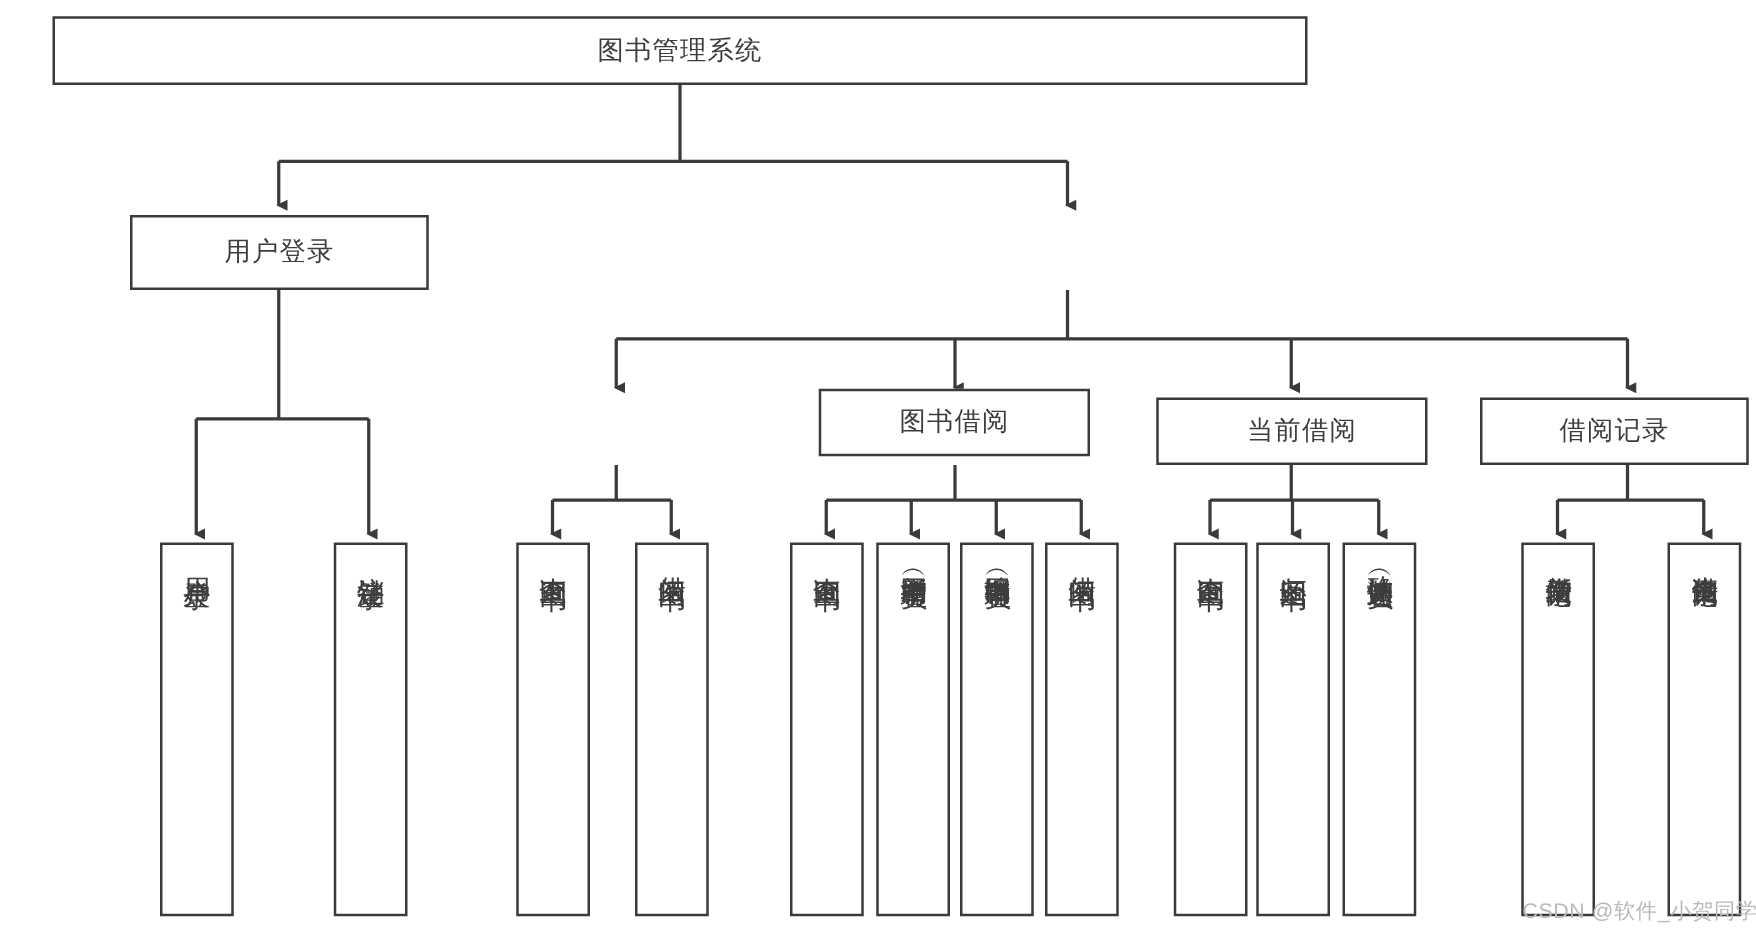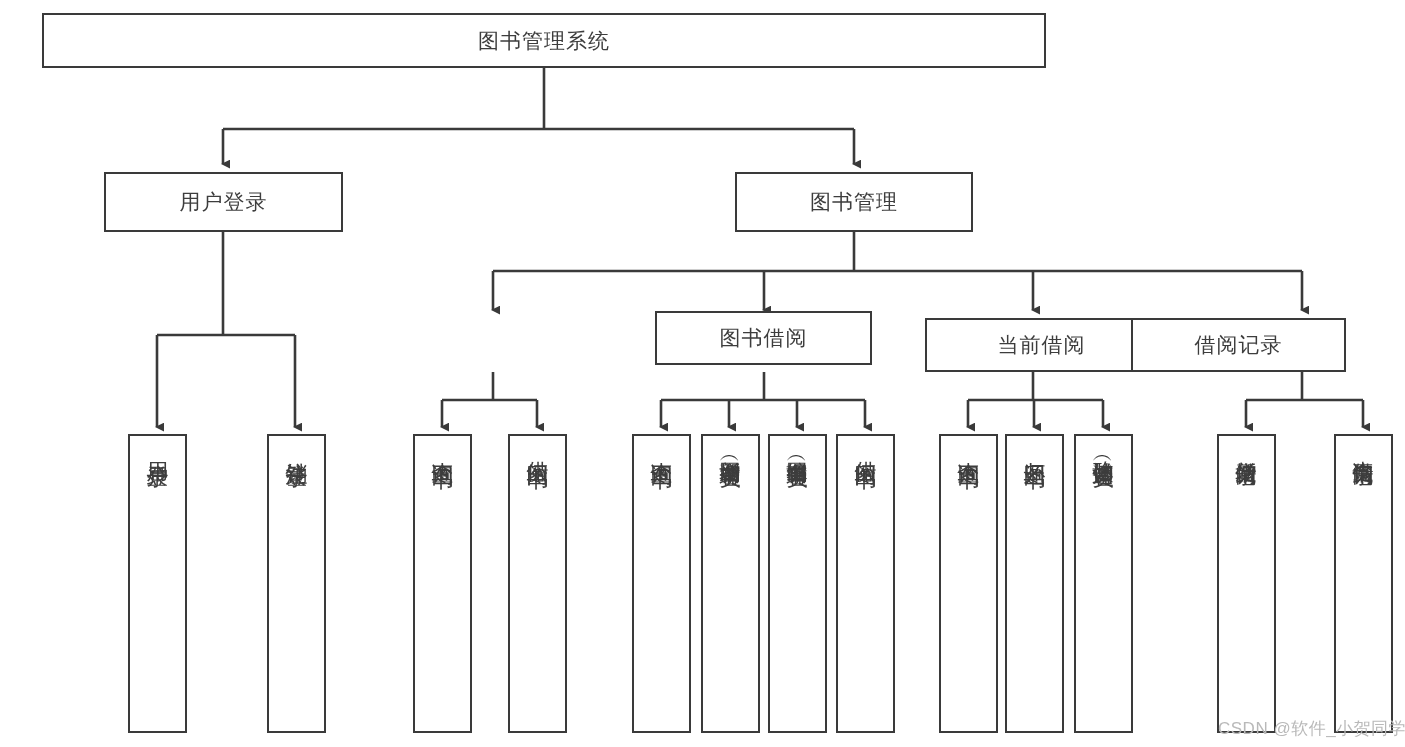--- a/index.html
+++ b/index.html
@@ -130,31 +130,28 @@
     </g>
   </svg>
 
   <div class="node horizontal" style="left:18px; top:13px; width:1004px; height:55px;">
     <span class="node-label">图书管理系统</span>
   </div>
 
   <div class="node horizontal" style="left:80px; top:172px; width:239px; height:60px;">
     <span class="node-label">用户登录</span>
   </div>
-  <div class="node horizontal" style="left:711px; top:172px; width:238px; height:60px;">
-    <span class="node-label">图书管理</span>
-  </div>
 
   <div class="node horizontal" style="left:631px; top:311px; width:217px; height:54px;">
     <span class="node-label">图书借阅</span>
   </div>
   <div class="node horizontal" style="left:901px; top:318px; width:217px; height:54px;padding-left:16px;">
     <span class="node-label">当前借阅</span>
   </div>
-  <div class="node horizontal" style="left:1107px; top:318px; width:215px; height:54px;">
+  <div class="node horizontal" style="left:1160px; top:318px; width:215px; height:54px;">
     <span class="node-label">借阅记录</span>
   </div>
 
   <div class="node vertical" style="left:104px; top:434px; width:59px; height:299px;">
     <span class="node-label">用户登录</span>
   </div>
   <div class="node vertical" style="left:243px; top:434px; width:59px; height:299px;">
     <span class="node-label">注销登录</span>
   </div>
 

